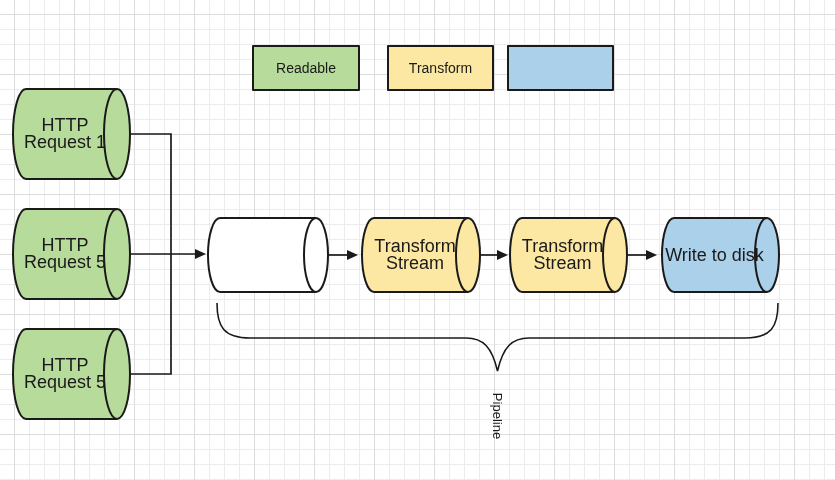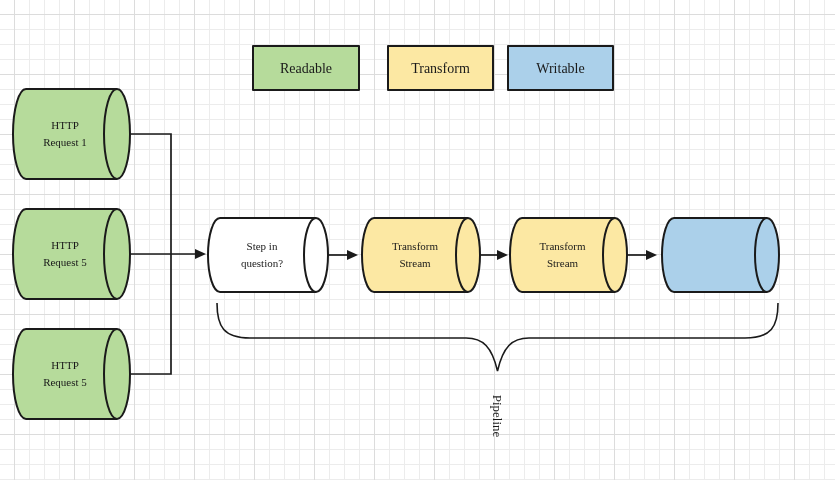--- a/index.html
+++ b/index.html
@@ -9,33 +9,32 @@
     width:835px;height:480px;
     overflow:hidden;
     background-color:#ffffff;
     background-image:
       linear-gradient(#dcdcdc 1px, transparent 1px),
       linear-gradient(90deg, #dcdcdc 1px, transparent 1px),
       linear-gradient(#ececec 1px, transparent 1px),
       linear-gradient(90deg, #ececec 1px, transparent 1px);
     background-size:60px 60px, 60px 60px, 15px 15px, 15px 15px;
     background-position:14px 14px;
-    font-family:Liberation Serif, serif;
   }
   svg.overlay{position:absolute;left:0;top:0;}
   .shape{stroke:#1a1a1a;stroke-width:2;stroke-linejoin:round;}
   .rim{fill:none;stroke:#1a1a1a;stroke-width:2;}
   .conn{fill:none;stroke:#1a1a1a;stroke-width:1.7;}
   .head{fill:#1a1a1a;stroke:none;}
   .brace{fill:none;stroke:#1a1a1a;stroke-width:1.6;}
   .lbl{
     position:absolute;
     display:flex;flex-direction:column;
     align-items:center;justify-content:center;
-    font-size:11px;line-height:17px;color:#1a1a1a;
+    font-size:18px;line-height:17px;color:#1a1a1a;
     text-align:center;white-space:nowrap;
     pointer-events:none;
   }
   .lbl.legend{font-size:14px;}
   .lbl.rot{transform:rotate(90deg);transform-origin:center;font-size:13px;}
 </style>
 </head>
 <body>
 
 <div class="canvas">
@@ -93,46 +92,42 @@
 
     <path class="brace" d="M 217 303 C 217 327 224 338 250 338 L 466 338 C 483 338 492 347 497.5 371 C 503 347 512 338 529 338 L 745 338 C 771 338 778 327 778 303"></path>
   </svg>
 
   <div class="lbl legend" style="left:253px;top:46px;width:106px;height:44px">
     <span>Readable</span>
   </div>
   <div class="lbl legend" style="left:388px;top:46px;width:105px;height:44px">
     <span>Transform</span>
   </div>
-  <div class="lbl legend" style="left:508px;top:46px;width:105px;height:44px">
-    <span>Writable</span>
-  </div>
 
   <div class="lbl" style="left:13px;top:89px;width:104px;height:90px">
     <span>HTTP</span>
     <span>Request 1</span>
   </div>
   <div class="lbl" style="left:13px;top:209px;width:104px;height:90px">
     <span>HTTP</span>
     <span>Request 5</span>
   </div>
   <div class="lbl" style="left:13px;top:329px;width:104px;height:90px">
     <span>HTTP</span>
     <span>Request 5</span>
   </div>
-  <div class="lbl" style="left:208px;top:218px;width:108px;height:74px">
-    <span>Step in</span>
-    <span>question?</span>
-  </div>
   <div class="lbl" style="left:362px;top:218px;width:106px;height:74px">
     <span>Transform</span>
     <span>Stream</span>
   </div>
   <div class="lbl" style="left:510px;top:218px;width:105px;height:74px">
     <span>Transform</span>
     <span>Stream</span>
+  </div>
+  <div class="lbl" style="left:662px;top:218px;width:105px;height:74px">
+    <span>Write to disk</span>
   </div>
 
   <div class="lbl rot" style="left:468px;top:408px;width:60px;height:16px">
     <span>Pipeline</span>
   </div>
 
 </div>
 
 </body></html>

